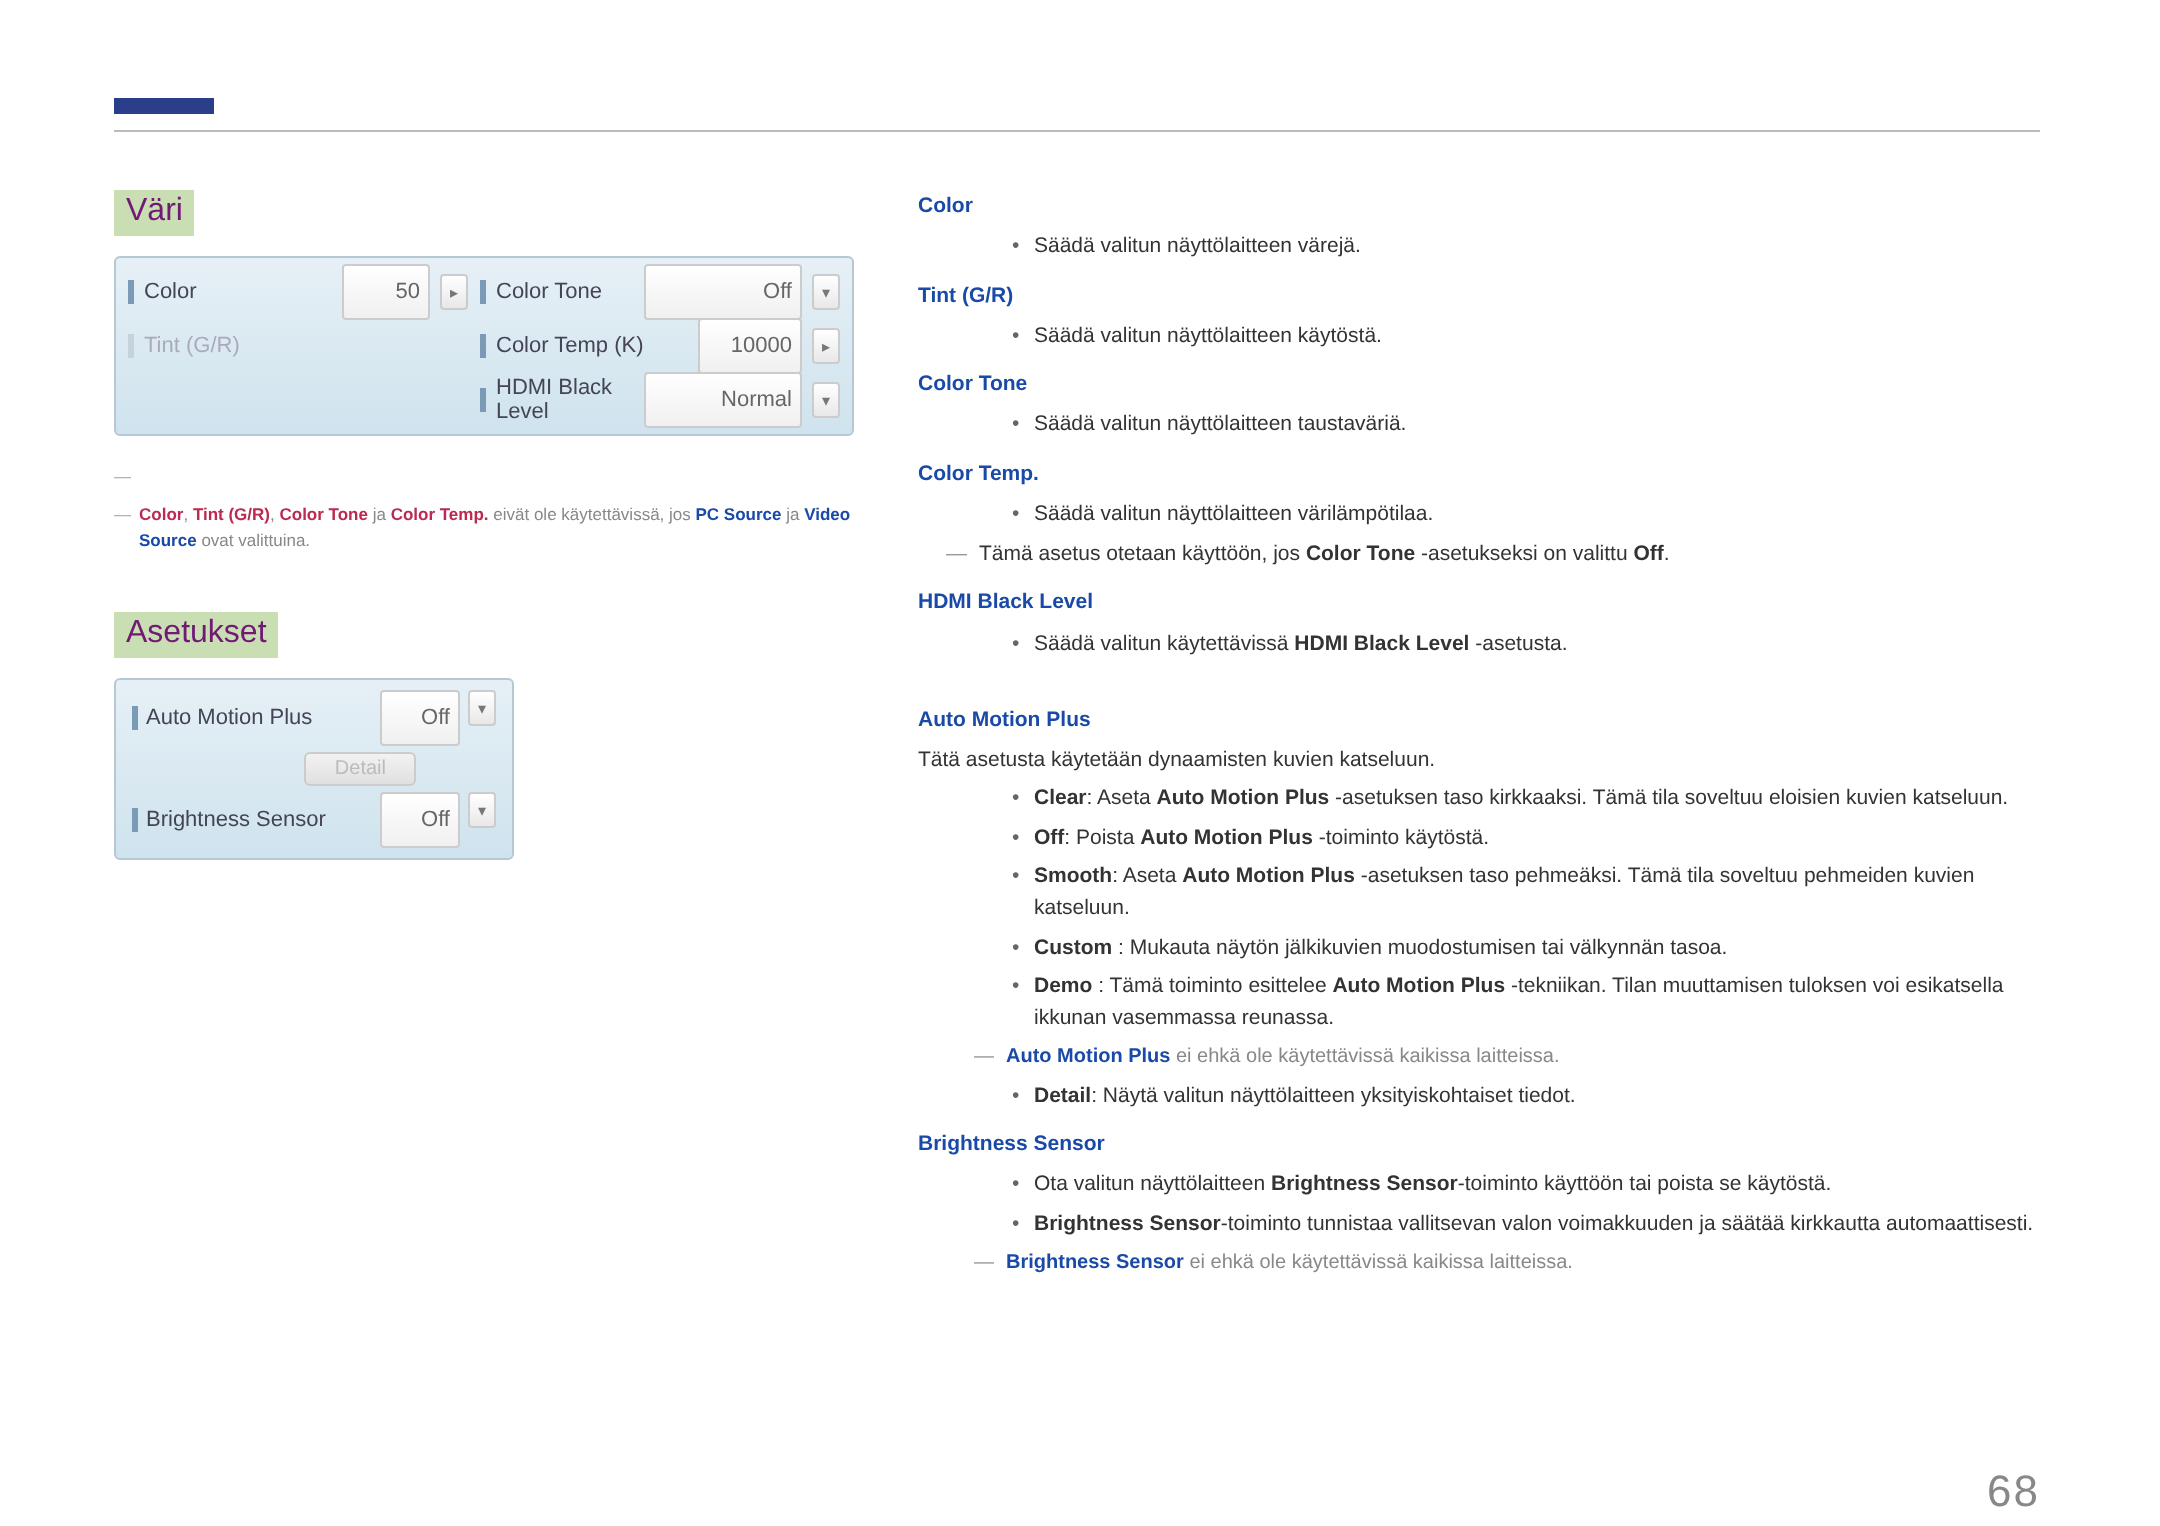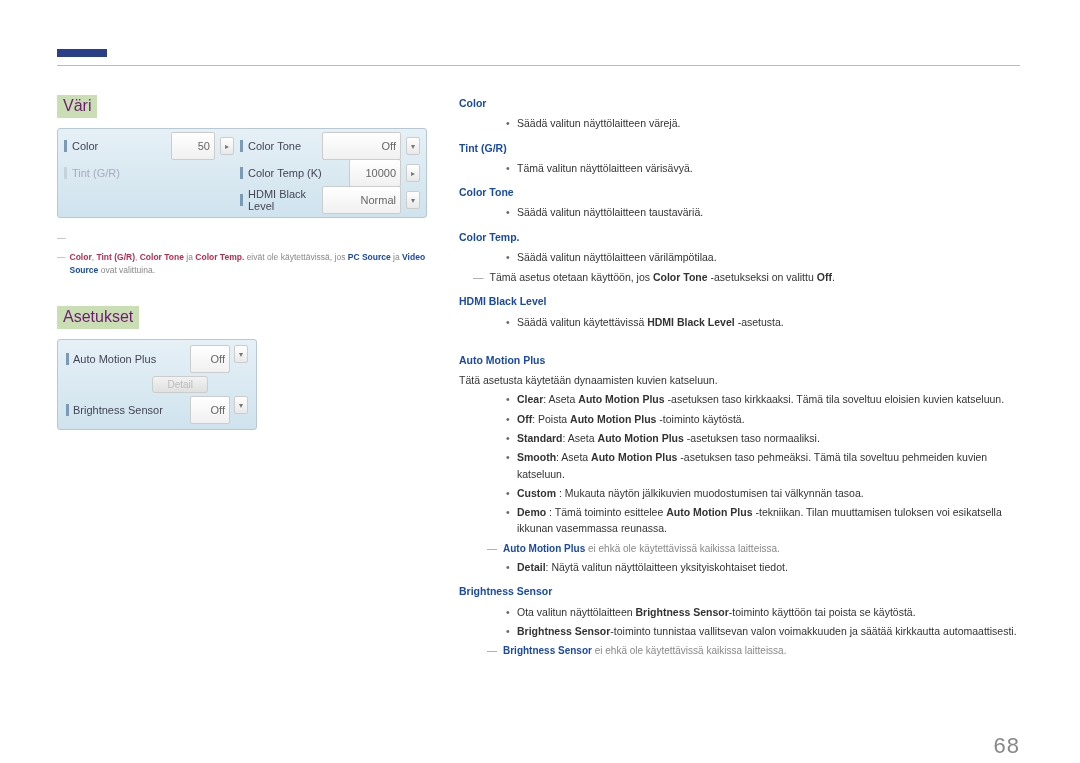--- a/index.html
+++ b/index.html
@@ -205,21 +205,21 @@
   </div>
 
   <div class="right-col">
     <div class="hdr-blue first">Color</div>
     <ul>
         <li>Säädä valitun näyttölaitteen värejä.</li>
       </ul>
 
     <div class="hdr-blue">Tint (G/R)</div>
     <ul>
-        <li>Tämä valitun näyttölaitteen värisävyä.</li>
+        <li>Säädä valitun näyttölaitteen käytöstä.</li>
       </ul>
 
     <div class="hdr-blue">Color Tone</div>
     <ul>
         <li>Säädä valitun näyttölaitteen taustaväriä.</li>
       </ul>
 
     <div class="hdr-blue">Color Temp.</div>
     <ul>
         <li>Säädä valitun näyttölaitteen värilämpötilaa.</li>
@@ -232,21 +232,20 @@
     <div class="hdr-blue">HDMI Black Level</div>
     <ul>
         <li><span>Säädä valitun käytettävissä </span><span class="bold">HDMI Black Level</span><span> -asetusta.</span></li>
       </ul>
 
     <div class="hdr-blue" style="margin-top:22px">Auto Motion Plus</div>
     <div class="plain">Tätä asetusta käytetään dynaamisten kuvien katseluun.</div>
     <ul>
       <li><span class="bold">Clear</span><span>: Aseta </span><span class="bold">Auto Motion Plus</span><span> -asetuksen taso kirkkaaksi. Tämä tila soveltuu eloisien kuvien katseluun.</span></li>
       <li><span class="bold">Off</span><span>: Poista </span><span class="bold">Auto Motion Plus</span><span> -toiminto käytöstä.</span></li>
-      <li><span class="bold">Standard</span><span>: Aseta </span><span class="bold">Auto Motion Plus</span><span> -asetuksen taso normaaliksi.</span></li>
       <li><span class="bold">Smooth</span><span>: Aseta </span><span class="bold">Auto Motion Plus</span><span> -asetuksen taso pehmeäksi. Tämä tila soveltuu pehmeiden kuvien katseluun.</span></li>
       <li><span class="bold">Custom</span><span> : Mukauta näytön jälkikuvien muodostumisen tai välkynnän tasoa.</span></li>
       <li><span class="bold">Demo</span><span> : Tämä toiminto esittelee </span><span class="bold">Auto Motion Plus</span><span> -tekniikan. Tilan muuttamisen tuloksen voi esikatsella ikkunan vasemmassa reunassa.</span></li>
     </ul>
     <div class="indent-note2">
       <span class="em-dash">―</span>
       <span><span class="blue-inline">Auto Motion Plus</span><span> ei ehkä ole käytettävissä kaikissa laitteissa.</span></span>
     </div>
     <ul>
       <li><span class="bold">Detail</span><span>: Näytä valitun näyttölaitteen yksityiskohtaiset tiedot.</span></li>

